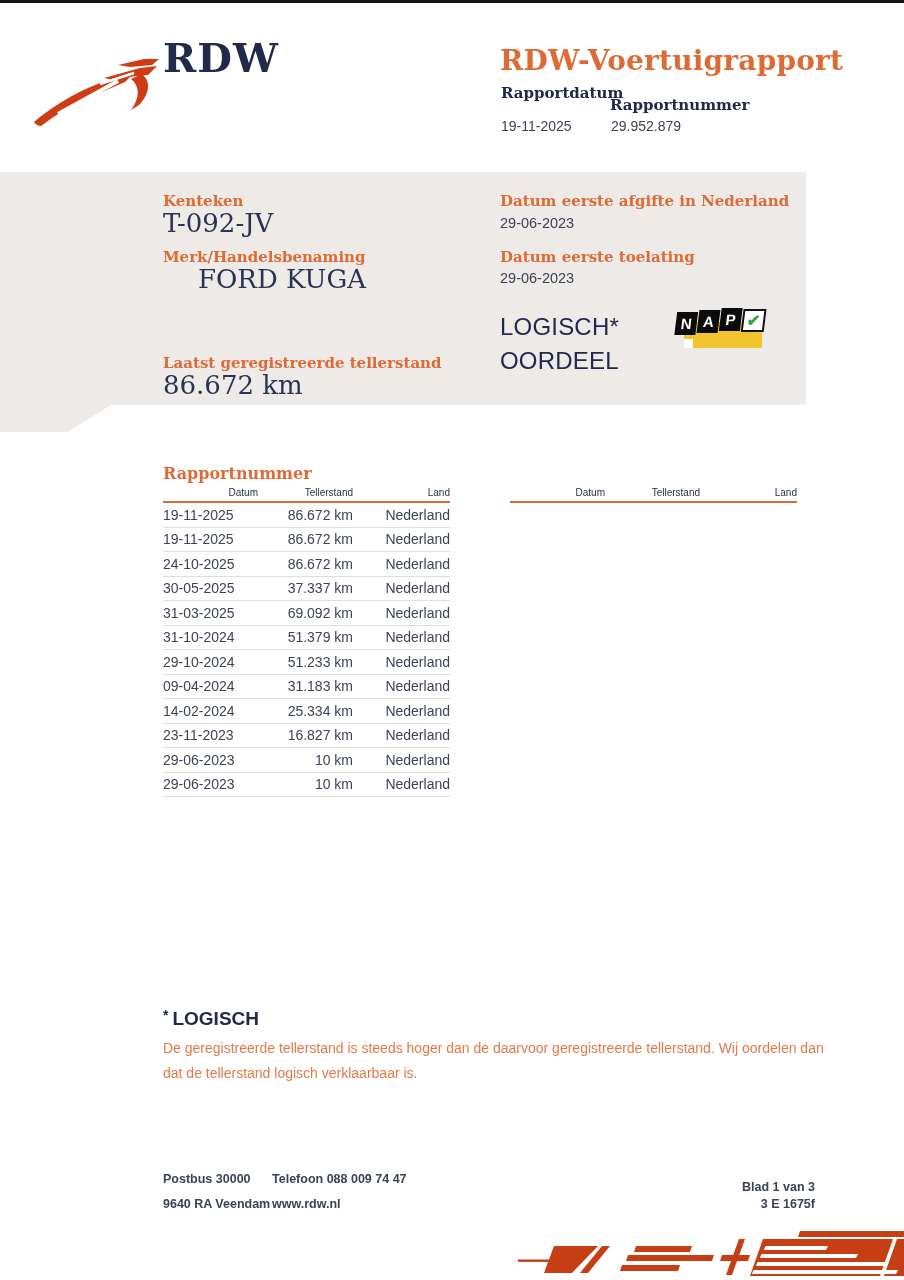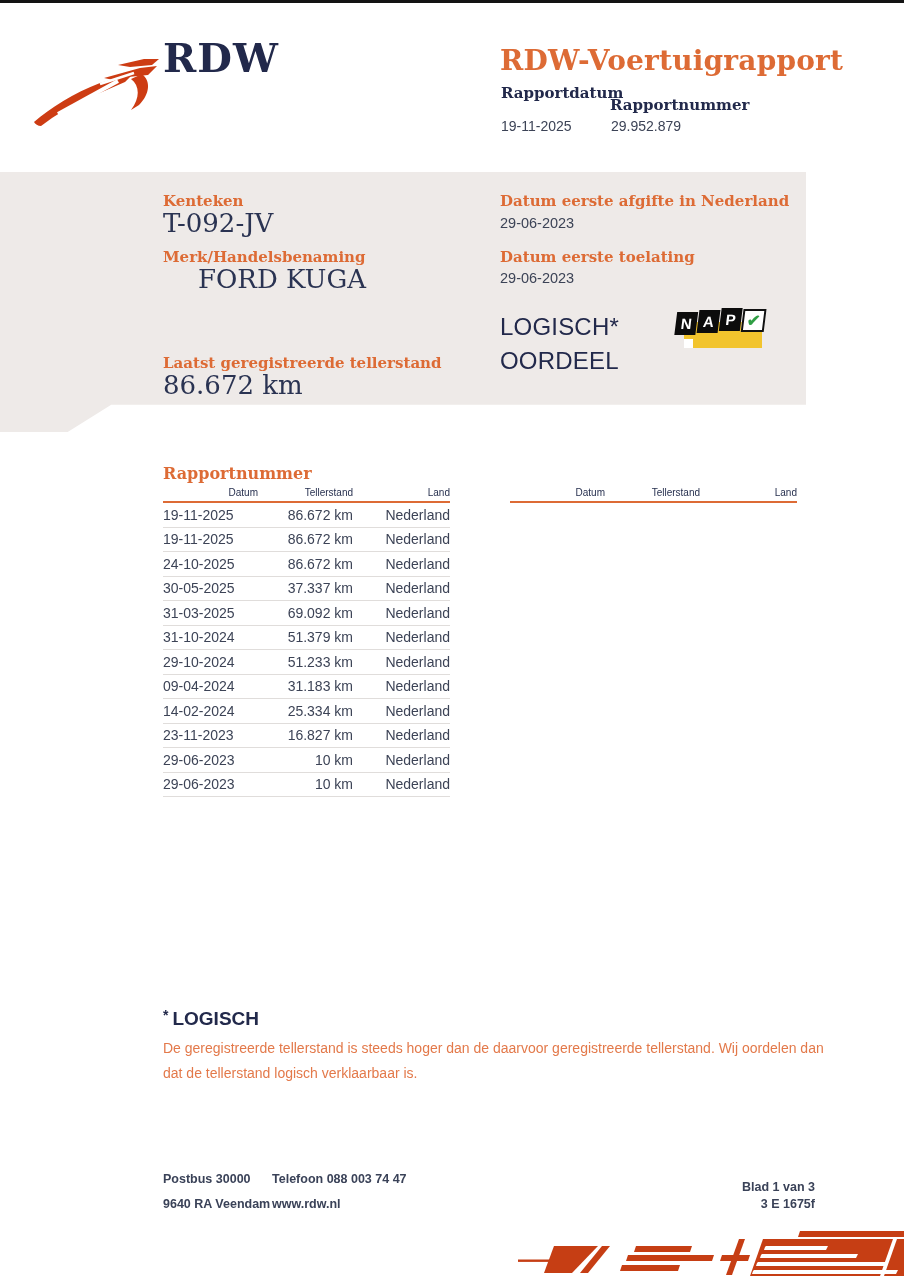--- a/index.html
+++ b/index.html
@@ -216,21 +216,21 @@
     <div></div>
   </div>
 
   <div class="footnote-head">
     <span class="star">*</span><span>LOGISCH</span>
   </div>
   <div class="footnote-text">De geregistreerde tellerstand is steeds hoger dan de daarvoor geregistreerde tellerstand. Wij oordelen dan dat de tellerstand logisch verklaarbaar is.</div>
 
   <div class="foot f-pb">Postbus 30000</div>
   <div class="foot f-city">9640 RA Veendam</div>
-  <div class="foot f-tel">Telefoon 088 003 74 47</div>
+  <div class="foot f-tel">Telefoon 088 009 74 47</div>
   <div class="foot f-web">www.rdw.nl</div>
   <div class="foot f-blad">Blad 1 van 3</div>
   <div class="foot f-code">3 E 1675f</div>
 
   <svg class="bottom-art" width="410" height="52" viewBox="0 0 410 52">
     <g fill="#c63e14">
       <rect x="20" y="31.5" width="44" height="2.4"></rect>
       <polygon points="46,45 56,18 100,18 74,45"></polygon>
       <polygon points="82,45 104,18 112,18 90,45"></polygon>
       <polygon points="136,24 138,18 194,18 192,24"></polygon>

